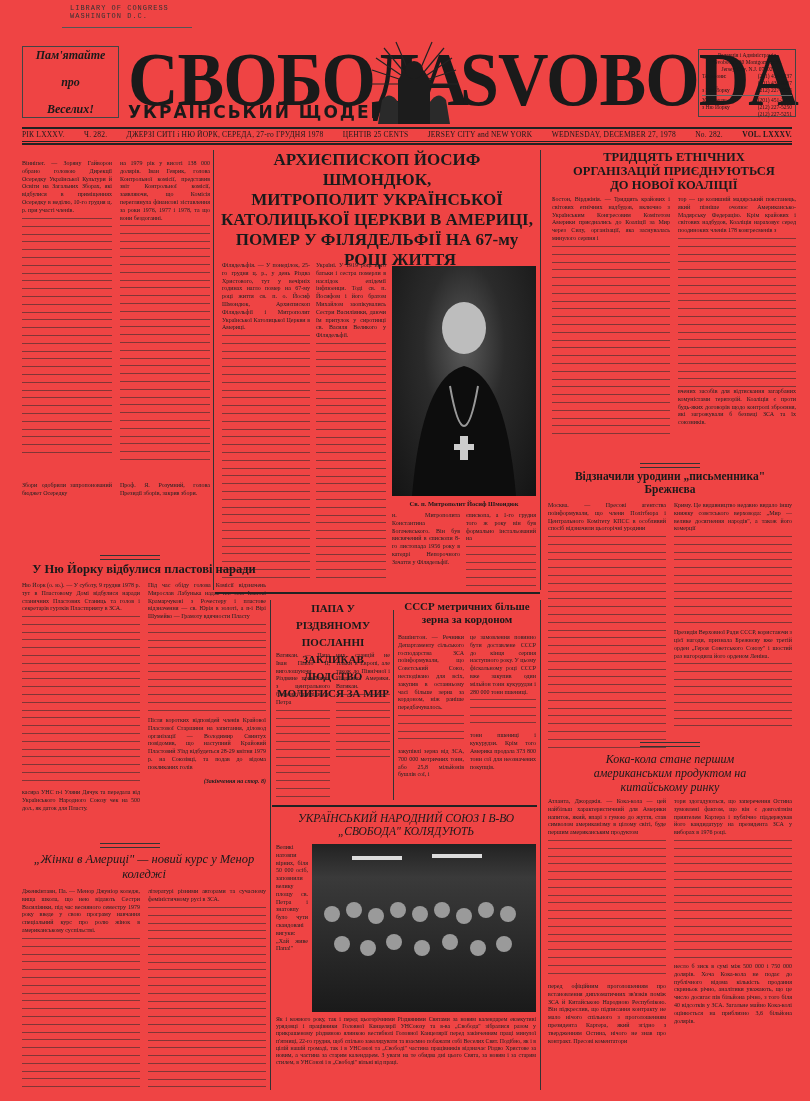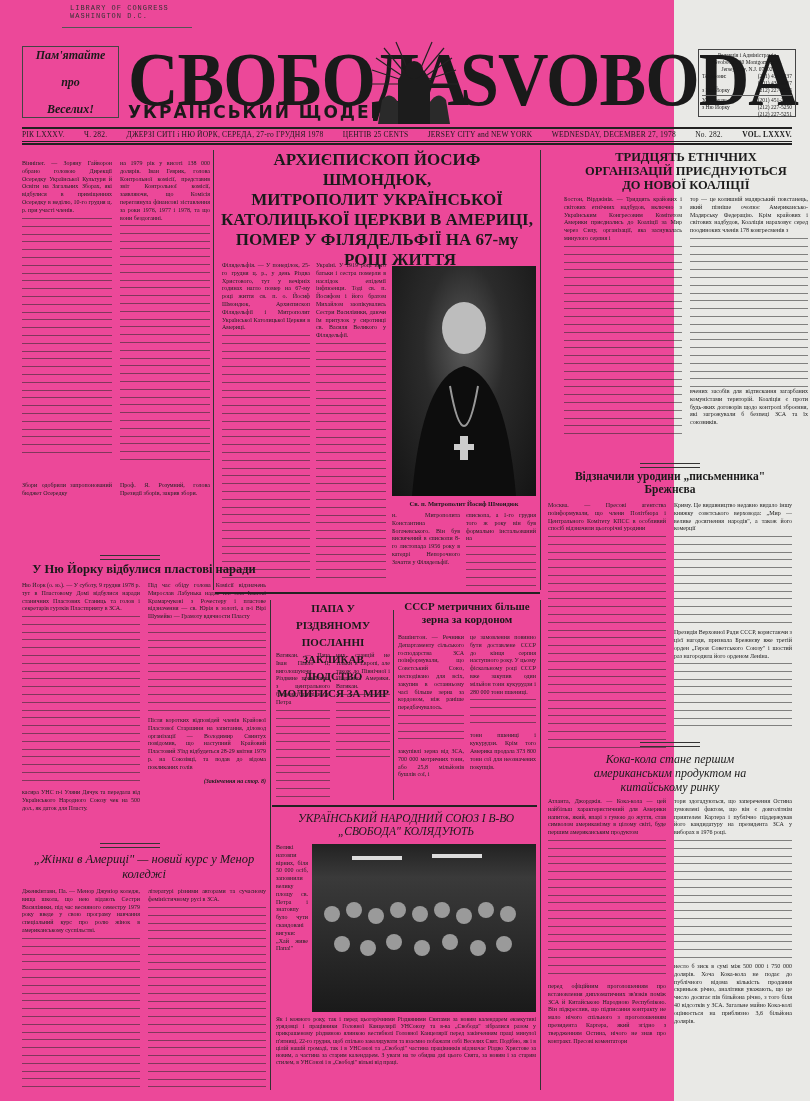--- a/index.html
+++ b/index.html
@@ -1,18 +1,18 @@
 <!DOCTYPE html>
 <html><head>
 <meta charset="utf-8">
 <style>
   html,body{margin:0;padding:0;background:#e9e9e6;}
   body{width:810px;height:1101px;overflow:hidden;position:relative;
        font-family:"Liberation Serif",serif;color:#1a1a1a;}
-  .page{position:absolute;left:0;top:0;width:674px;height:1101px;background:#ec4899;}
+  .page{position:absolute;left:0;top:0;width:810px;height:1101px;background:#ef4444;}
   .abs{position:absolute;}
   .stamp{left:70px;top:4px;font-family:"Liberation Mono",monospace;font-size:7px;line-height:8px;letter-spacing:1px;color:#333;}
   .stamp-line{left:62px;top:27px;width:130px;height:0;border-top:1px solid #555;}
   .remember{left:22px;top:46px;width:95px;height:70px;border:1px solid #444;display:flex;flex-direction:column;align-items:center;justify-content:center;gap:12px;}
   .remember span{font-family:"Liberation Serif",serif;font-style:italic;font-weight:bold;font-size:12px;}
   .mast-cyr{left:128px;top:42px;font-family:"Liberation Serif",serif;font-weight:bold;font-size:70px;letter-spacing:-1px;line-height:70px;transform:scaleY(1.08);transform-origin:top left;}
   .mast-cyr-sub{left:128px;top:102px;font-family:"DejaVu Sans",sans-serif;font-weight:bold;font-size:17px;letter-spacing:2px;}
   .mast-lat{left:460px;top:42px;font-family:"Liberation Serif",serif;font-weight:bold;font-size:70px;letter-spacing:-1px;line-height:70px;transform:scaleY(1.08);transform-origin:top left;}
   .mast-lat-sub{left:466px;top:102px;font-family:"DejaVu Sans",sans-serif;font-weight:bold;font-style:italic;font-size:19px;letter-spacing:6px;}
   .emblem{left:368px;top:40px;width:92px;height:84px;}
@@ -172,21 +172,21 @@
   </div>
   <div class="abs caption" style="left:392px;top:500px;width:144px;">Св. п. Митрополит Йосиф Шмондюк</div>
   <div class="abs body-text" style="left:392px;top:512px;width:68px;height:76px;">
     <div>н. Митрополита Константина Богачевського. Він був висвячений в єпископи 8-го листопада 1956 року в катедрі Непорочного Зачаття у Філядельфії.</div>
   </div>
   <div class="abs body-text" style="left:466px;top:512px;width:70px;height:76px;">
     <div>єпископа, а 1-го грудня того ж року він був формально інстальований на</div>
     <div class="textblock" style="height:40px;margin-top:3px;"></div>
   </div>
 
-  <div class="abs" style="left:564px;top:150px;width:244px;">
+  <div class="abs" style="left:552px;top:150px;width:244px;">
     <div class="hl" style="font-size:12.5px;line-height:14px;padding:0 20px;">ТРИДЦЯТЬ ЕТНІЧНИХ ОРГАНІЗАЦІЙ ПРИЄДНУЮТЬСЯ ДО НОВОЇ КОАЛІЦІЇ</div>
     <div class="cols2" style="margin-top:4px;">
       <div class="body-text" style="height:255px;">
         <div>Бостон, Вірджінія. — Тридцять крайових і світових етнічних надбудов, включно з Українським Конгресовим Комітетом Америки приєднались до Коаліції за Мир через Силу, організації, яка заснувалась минулого серпня і</div>
         <div class="textblock" style="height:190px;margin-top:3px;"></div>
       </div>
       <div class="body-text" style="height:255px;">
         <div>тор — це колишній мадярський повстанець, який пізніше очолює Американсько-Мадярську Федерацію. Крім крайових і світових надбудов, Коаліція нараховує серед поодиноких членів 178 конгресменів з</div>
         <div class="textblock" style="height:150px;margin-top:3px;"></div>
         <div>вчених засобів для відтискання загарбаних комуністами територій. Коаліція є проти будь-яких договорів щодо контролі зброєння, які загрожували б безпеці ЗСА та їх союзників.</div>

